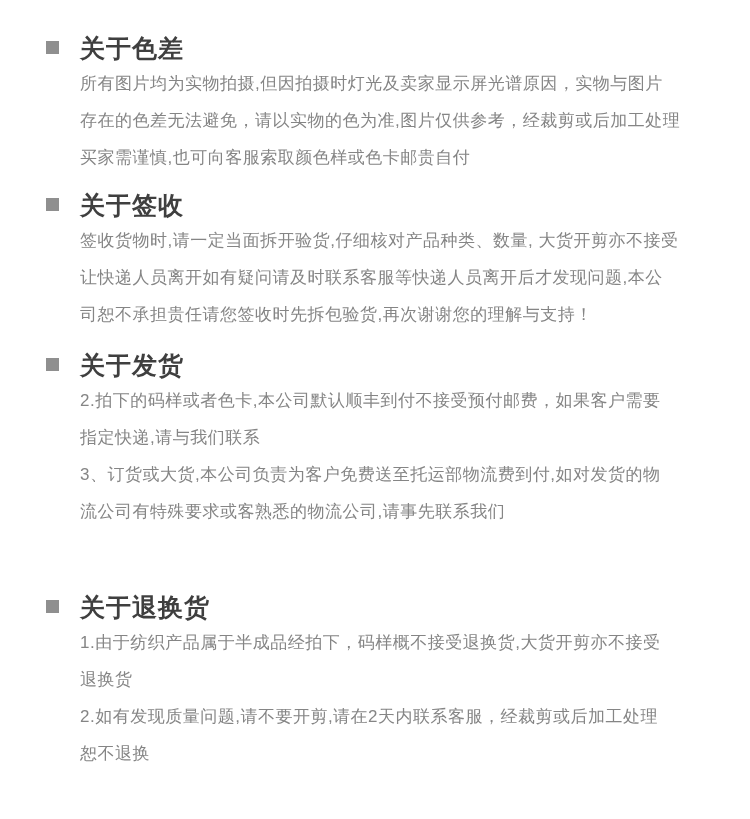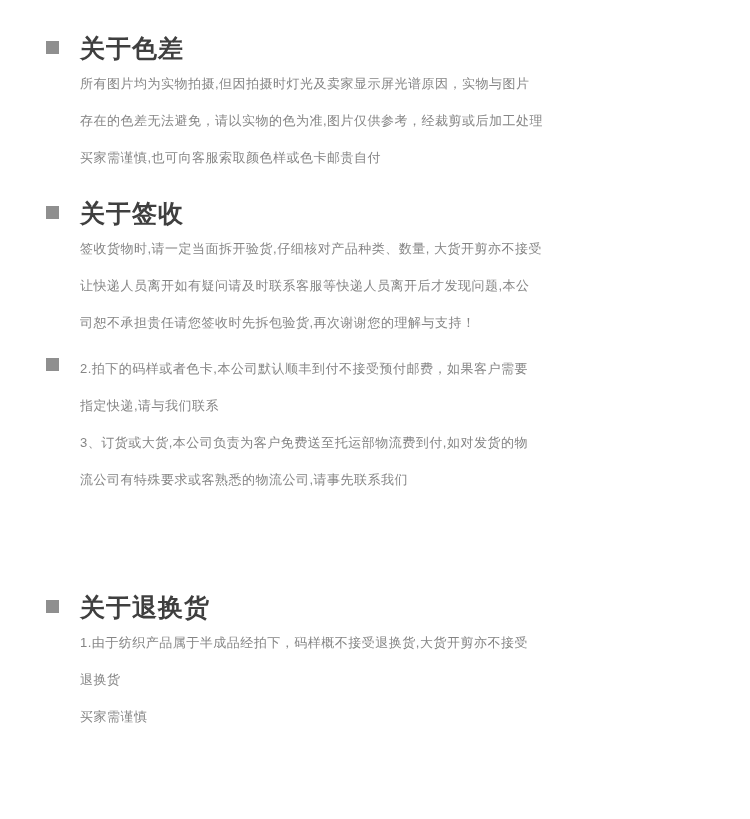--- a/index.html
+++ b/index.html
@@ -20,56 +20,58 @@
   .title{
     margin:0 40px 2px 80px;
     font-size:25px;line-height:30px;
     font-weight:bold;
     color:var(--heading,#3f3f3f);
     letter-spacing:1px;
     white-space:nowrap;
   }
   .line{
     margin:0 30px 0 80px;
-    font-size:13px;line-height:37px;
+    font-size:17px;line-height:37px;
     color:var(--body,#858585);
     white-space:nowrap;
     letter-spacing:0.5px;
   }
 </style>
 </head>
 <body>
 
 <div class="page">
 
   <section class="sec" style="top:33px">
     <span class="bullet"></span>
     <h2 class="title">关于色差</h2>
     <div class="line">所有图片均为实物拍摄,但因拍摄时灯光及卖家显示屏光谱原因，实物与图片</div>
     <div class="line">存在的色差无法避免，请以实物的色为准,图片仅供参考，经裁剪或后加工处理</div>
     <div class="line">买家需谨慎,也可向客服索取颜色样或色卡邮贵自付</div>
   </section>
 
-  <section class="sec" style="top:198px">
+  <section class="sec" style="top:190px">
     <span class="bullet"></span>
     <h2 class="title">关于签收</h2>
     <div class="line">签收货物时,请一定当面拆开验货,仔细核对产品种类、数量, 大货开剪亦不接受</div>
     <div class="line">让快递人员离开如有疑问请及时联系客服等快递人员离开后才发现问题,本公</div>
     <div class="line">司恕不承担贵任请您签收时先拆包验货,再次谢谢您的理解与支持！</div>
   </section>
 
   <section class="sec" style="top:350px">
     <span class="bullet"></span>
+    <h2 class="title">关于发货</h2>
     <div class="line">2.拍下的码样或者色卡,本公司默认顺丰到付不接受预付邮费，如果客户需要</div>
     <div class="line">指定快递,请与我们联系</div>
     <div class="line">3、订货或大货,本公司负责为客户免费送至托运部物流费到付,如对发货的物</div>
     <div class="line">流公司有特殊要求或客熟悉的物流公司,请事先联系我们</div>
   </section>
 
   <section class="sec" style="top:592px">
     <span class="bullet"></span>
     <h2 class="title">关于退换货</h2>
     <div class="line">1.由于纺织产品属于半成品经拍下，码样概不接受退换货,大货开剪亦不接受</div>
     <div class="line">退换货</div>
-    <div class="line">买家需谨慎</div>
+    <div class="line">2.如有发现质量问题,请不要开剪,请在2天内联系客服，经裁剪或后加工处理</div>
+    <div class="line">恕不退换</div>
   </section>
 
 </div>
 
 </body></html>

